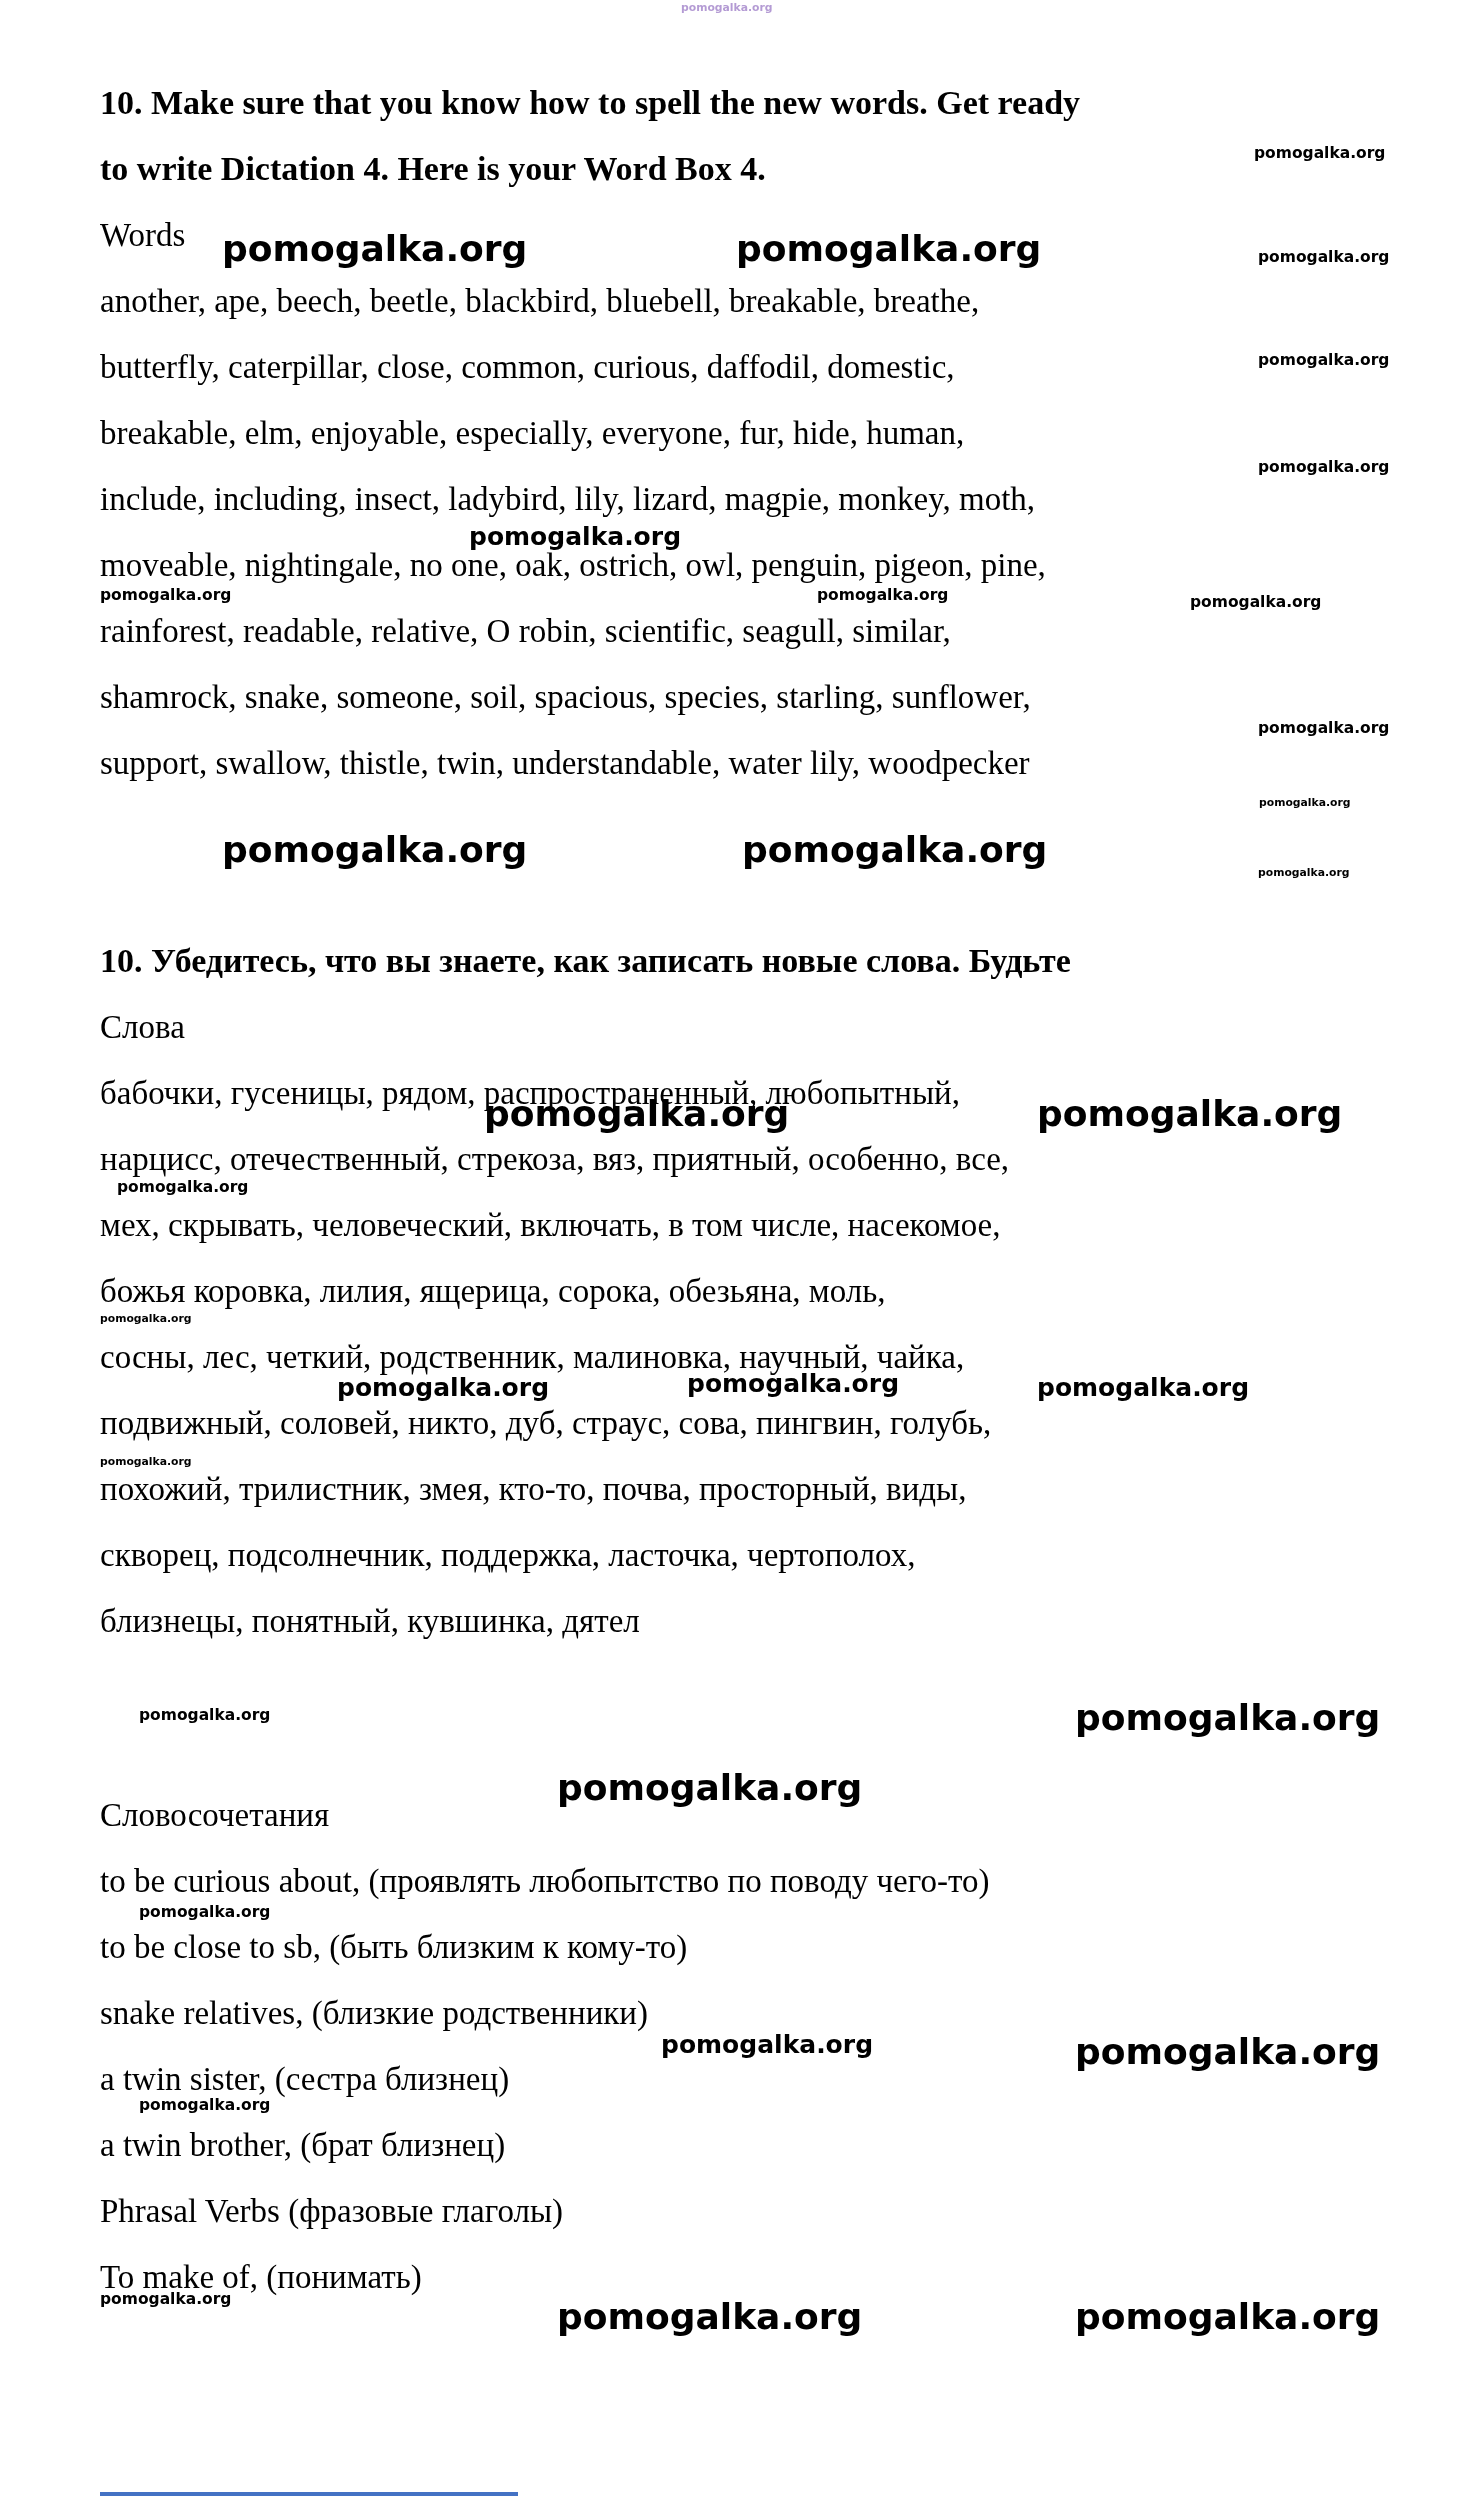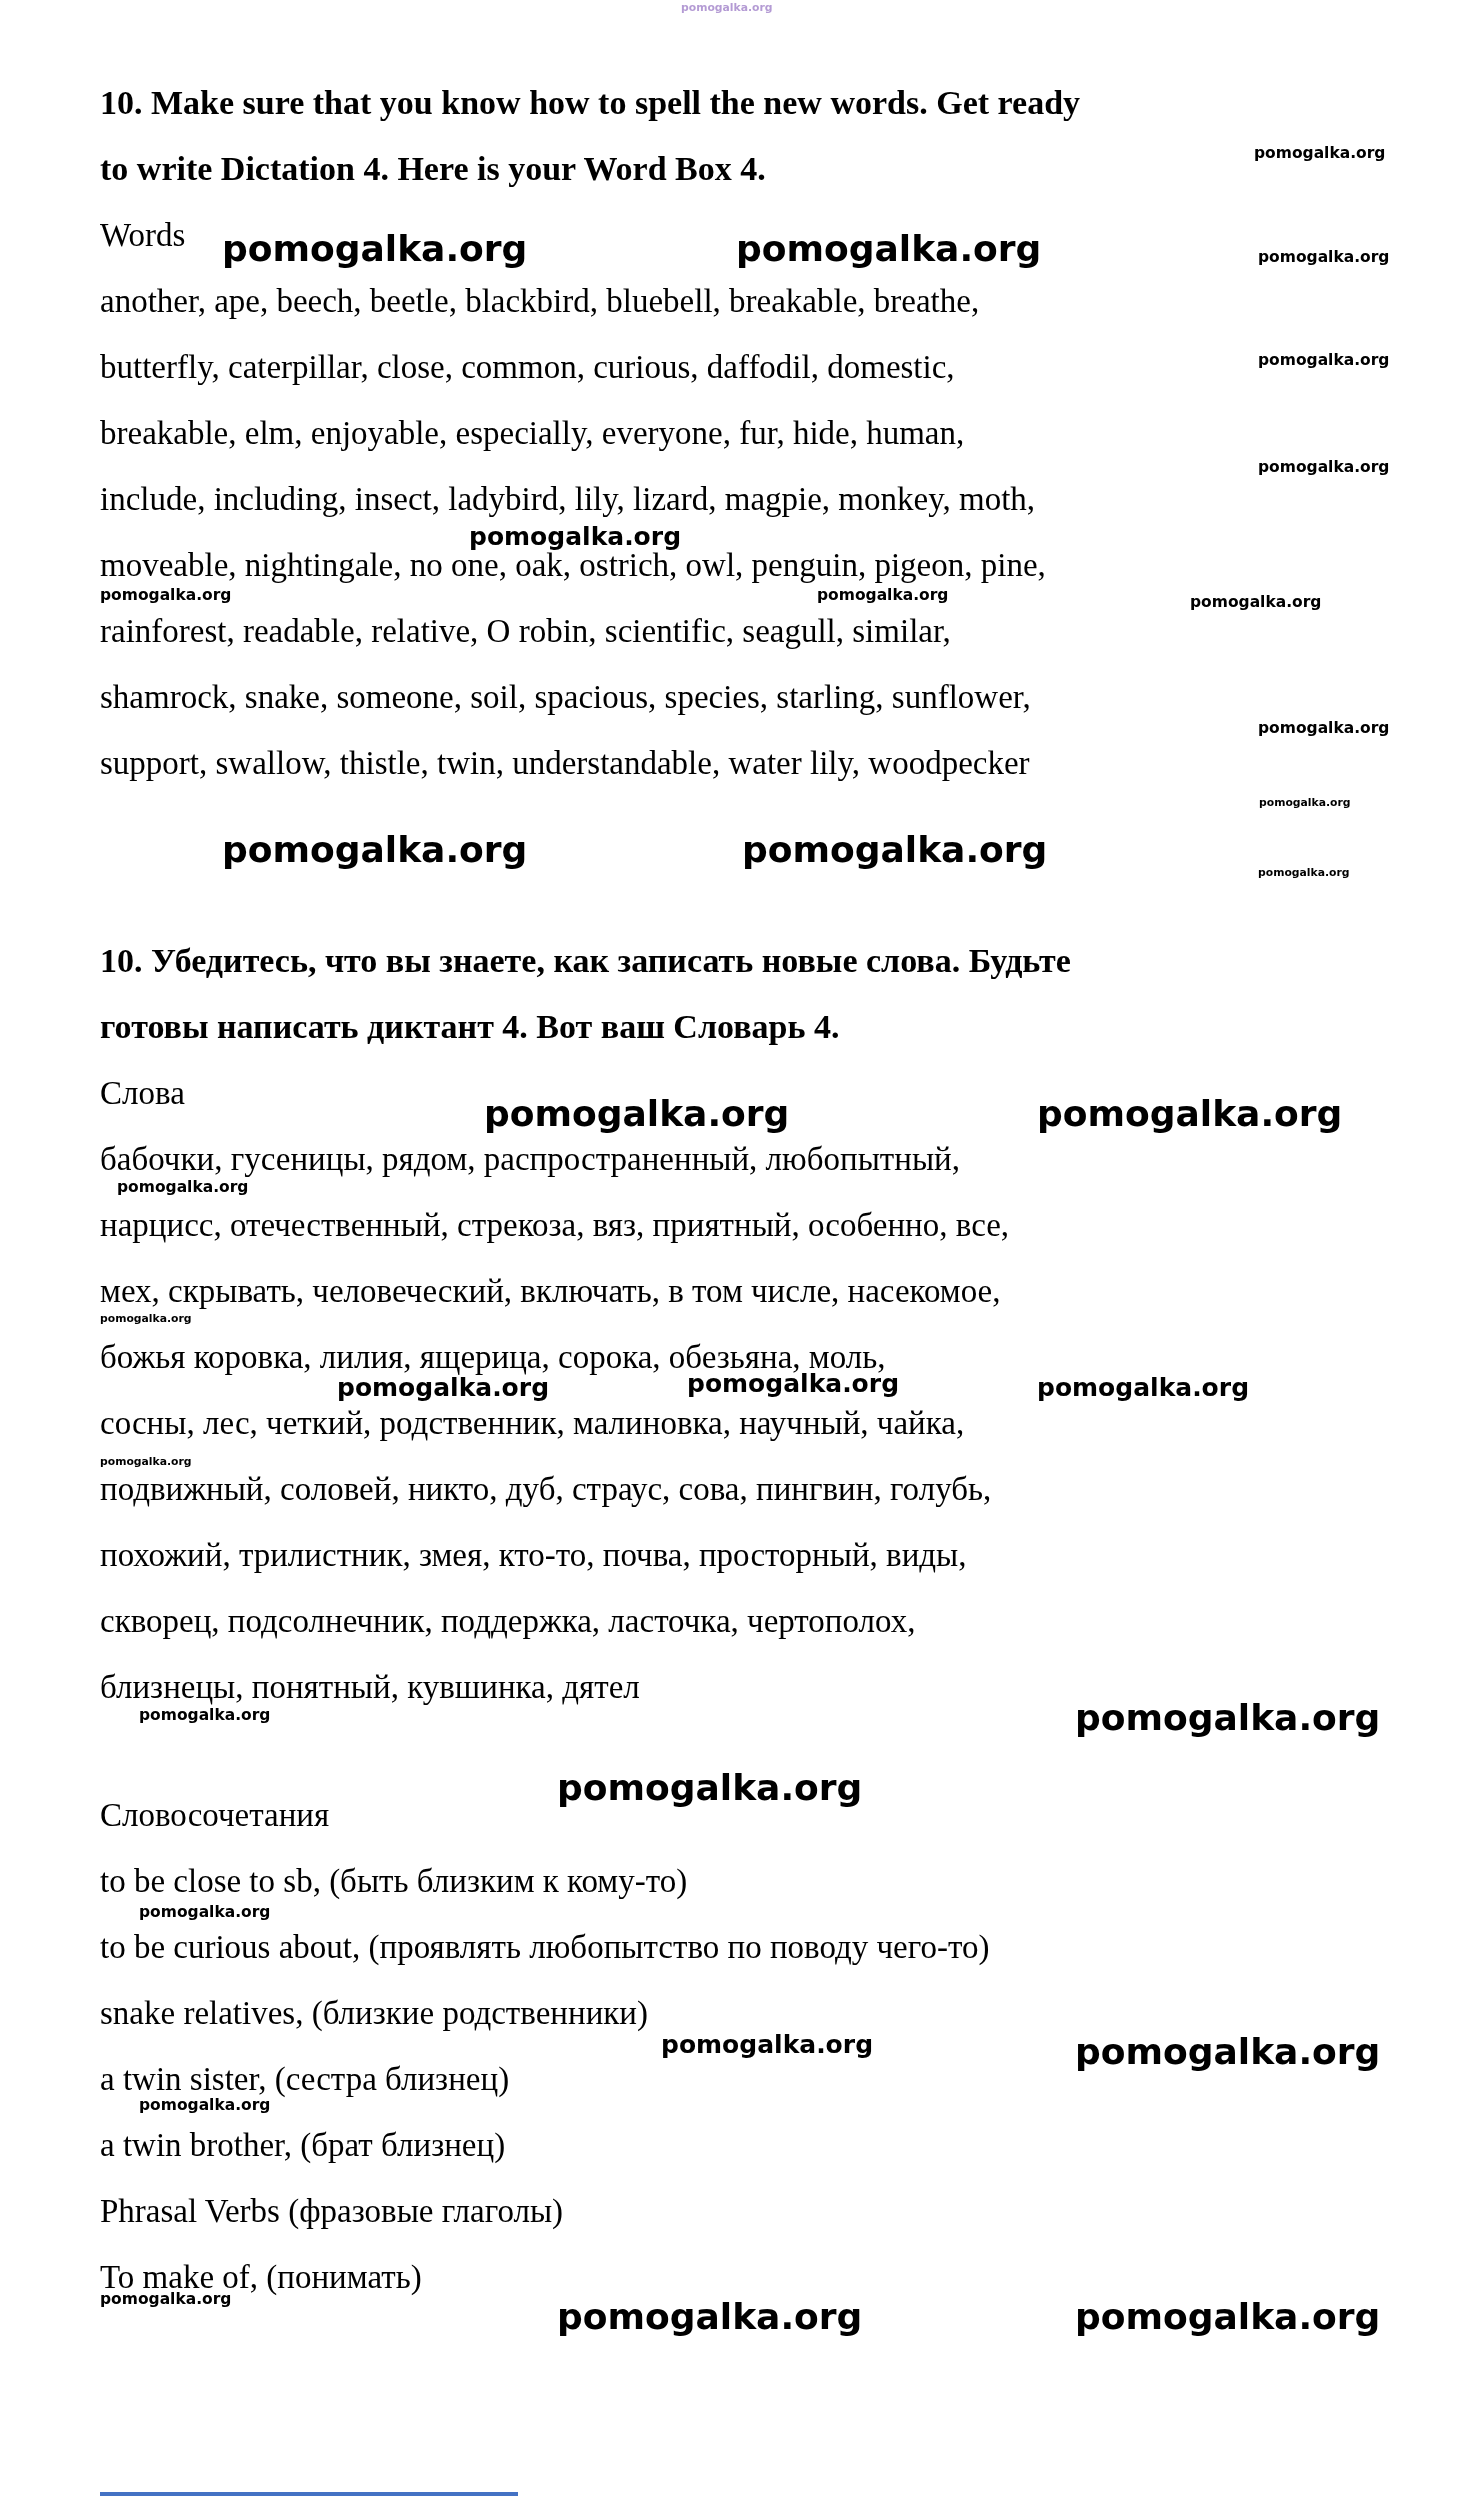--- a/index.html
+++ b/index.html
@@ -54,37 +54,36 @@
     <div class="line">breakable, elm, enjoyable, especially, everyone, fur, hide, human,</div>
     <div class="line">include, including, insect, ladybird, lily, lizard, magpie, monkey, moth,</div>
     <div class="line">moveable, nightingale, no one, oak, ostrich, owl, penguin, pigeon, pine,</div>
     <div class="line">rainforest, readable, relative, O robin, scientific, seagull, similar,</div>
     <div class="line">shamrock, snake, someone, soil, spacious, species, starling, sunflower,</div>
     <div class="line">support, swallow, thistle, twin, understandable, water lily, woodpecker</div>
   </div>
 
   <div class="block" style="top:928px;">
     <div class="line bold">10. Убедитесь, что вы знаете, как записать новые слова. Будьте</div>
-    <div class="line bold">готовы написать диктант 4. Вот ваш Словарь 4.</div>
     <div class="line">Слова</div>
     <div class="line">бабочки, гусеницы, рядом, распространенный, любопытный,</div>
     <div class="line">нарцисс, отечественный, стрекоза, вяз, приятный, особенно, все,</div>
     <div class="line">мех, скрывать, человеческий, включать, в том числе, насекомое,</div>
     <div class="line">божья коровка, лилия, ящерица, сорока, обезьяна, моль,</div>
     <div class="line">сосны, лес, четкий, родственник, малиновка, научный, чайка,</div>
     <div class="line">подвижный, соловей, никто, дуб, страус, сова, пингвин, голубь,</div>
     <div class="line">похожий, трилистник, змея, кто-то, почва, просторный, виды,</div>
     <div class="line">скворец, подсолнечник, поддержка, ласточка, чертополох,</div>
     <div class="line">близнецы, понятный, кувшинка, дятел</div>
   </div>
 
   <div class="block" style="top:1782px;">
     <div class="line">Словосочетания</div>
+    <div class="line">to be curious about, (проявлять любопытство по поводу чего-то)</div>
     <div class="line">to be close to sb, (быть близким к кому-то)</div>
-    <div class="line">to be curious about, (проявлять любопытство по поводу чего-то)</div>
     <div class="line">snake relatives, (близкие родственники)</div>
     <div class="line">a twin sister, (сестра близнец)</div>
     <div class="line">a twin brother, (брат близнец)</div>
     <div class="line">Phrasal Verbs (фразовые глаголы)</div>
     <div class="line">To make of, (понимать)</div>
   </div>
 
   <div class="wm wm-sm" style="left:1254px; top:145px;">pomogalka.org</div>
   <div class="wm wm-lg" style="left:222px; top:229px;">pomogalka.org</div>
   <div class="wm wm-lg" style="left:736px; top:229px;">pomogalka.org</div>

